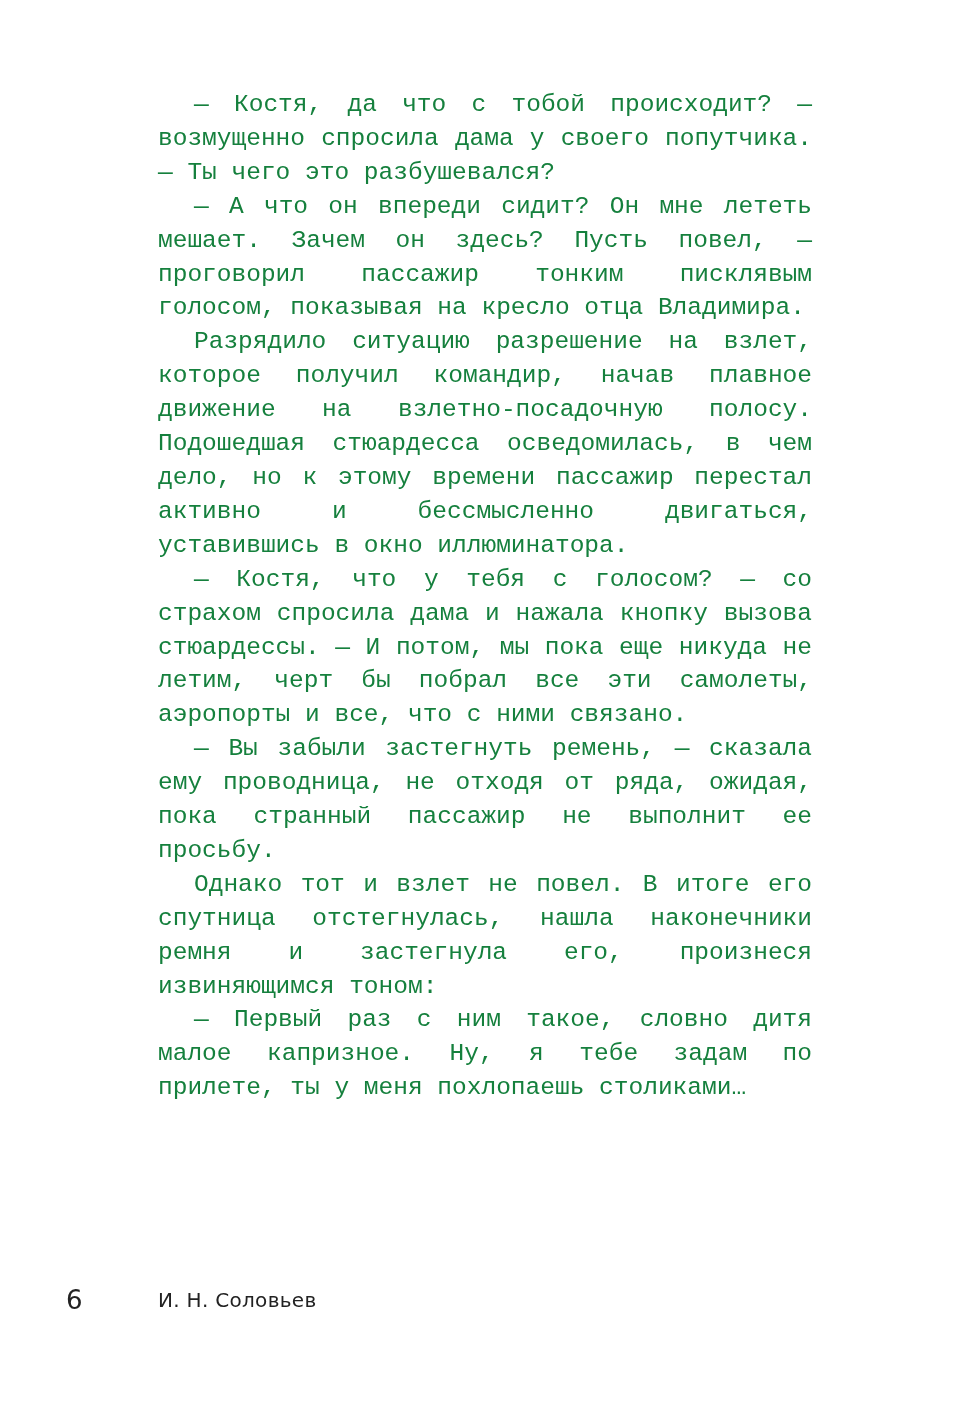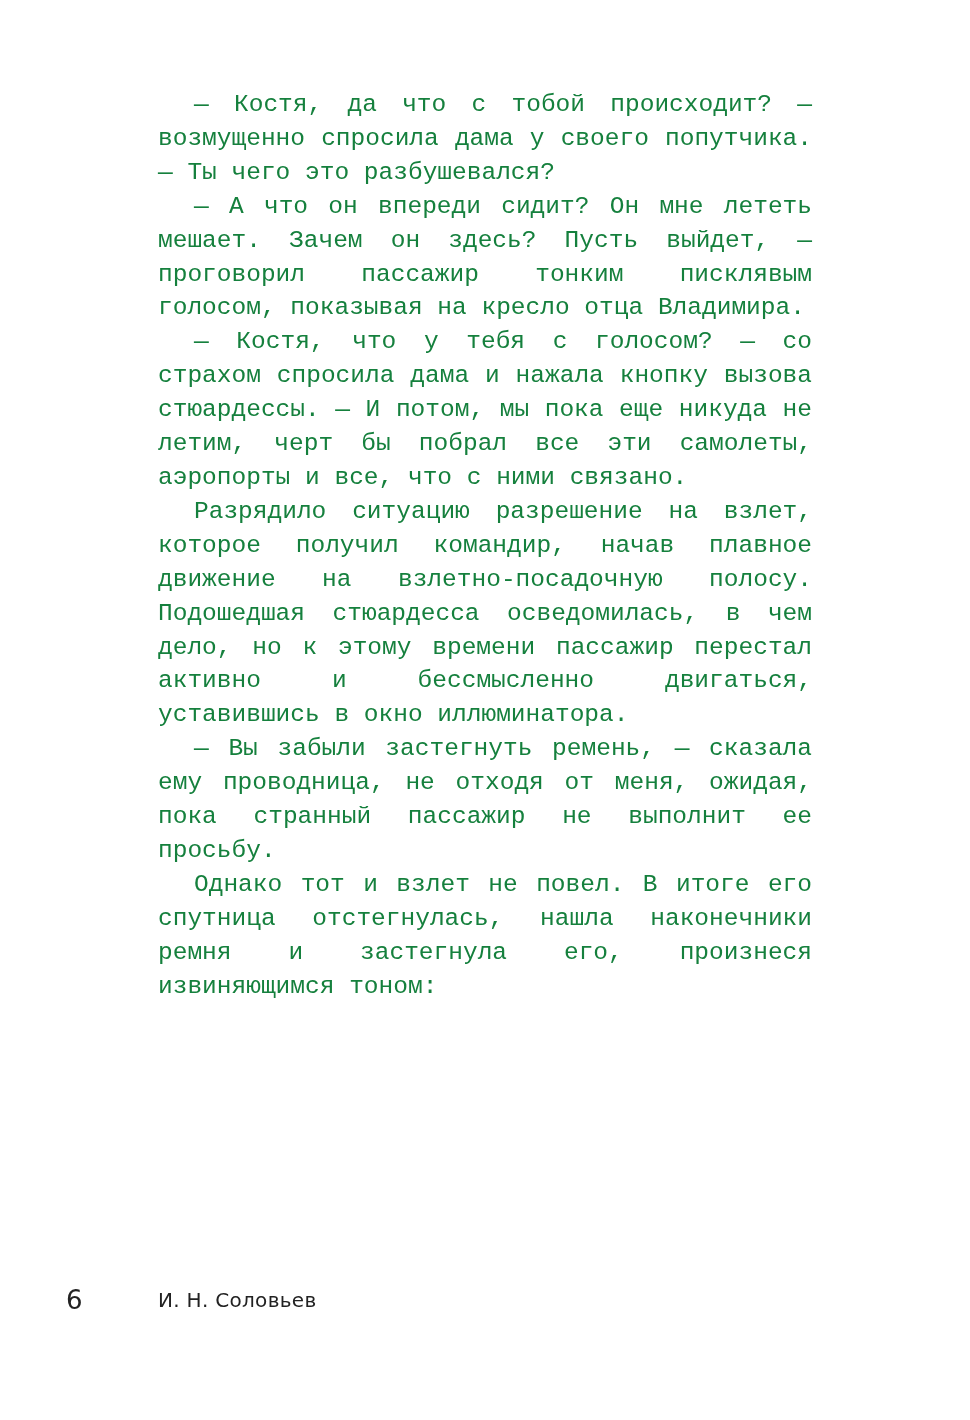--- a/index.html
+++ b/index.html
@@ -14,23 +14,24 @@
   .footer { position:absolute; top:1285px; left:0; width:970px; height:40px;
     font-family:"DejaVu Sans","Liberation Sans",sans-serif; color:#222; font-size:22px; }
   .page-num { position:absolute; left:66px; top:0; font-size:26px; }
   .running-title { position:absolute; left:158px; top:3px; font-size:20px; letter-spacing:0.3px; }
 </style>
 </head>
 <body>
 
 <div class="page-body">
   <p>— Костя, да что с тобой происходит? — возмущенно спросила дама у своего попутчика. — Ты чего это разбу­шевался?</p>
-  <p>— А что он впереди сидит? Он мне лететь мешает. За­чем он здесь? Пусть выйдет, — проговорил пассажир тон­ким писклявым голосом, показывая на кресло отца Вла­димира.</p>
+  <p>— А что он впереди сидит? Он мне лететь мешает. За­чем он здесь? Пусть повел, — проговорил пассажир тон­ким писклявым голосом, показывая на кресло отца Вла­димира.</p>
+  <p>Разрядило ситуацию разрешение на взлет, которое получил командир, начав плавное движение на взлетно-посадочную полосу. Подошедшая стюардесса осведоми­лась, в чем дело, но к этому времени пассажир перестал активно и бессмысленно двигаться, уставившись в окно иллюминатора.</p>
   <p>— Костя, что у тебя с голосом? — со страхом спроси­ла дама и нажала кнопку вызова стюардессы. — И потом, мы пока еще никуда не летим, черт бы побрал все эти са­молеты, аэропорты и все, что с ними связано.</p>
-  <p>Разрядило ситуацию разрешение на взлет, которое получил командир, начав плавное движение на взлетно-посадочную полосу. Подошедшая стюардесса осведоми­лась, в чем дело, но к этому времени пассажир перестал активно и бессмысленно двигаться, уставившись в окно иллюминатора.</p>
-  <p>— Вы забыли застегнуть ремень, — сказала ему прово­дница, не отходя от меня, ожидая, пока странный пасса­жир не выполнит ее просьбу.</p>
+  <p>— Вы забыли застегнуть ремень, — сказала ему прово­дница, не отходя от ряда, ожидая, пока странный пасса­жир не выполнит ее просьбу.</p>
   <p>Однако тот и взлет не повел. В итоге его спутница от­стегнулась, нашла наконечники ремня и застегнула его, произнеся извиняющимся тоном:</p>
+  <p>— Первый раз с ним такое, словно дитя малое каприз­ное. Ну, я тебе задам по прилете, ты у меня похлопаешь столиками…</p>
 </div>
 
 <div class="footer">
   <span class="page-num">6</span>
   <span class="running-title">И. Н. Соловьев</span>
 </div>
 
 </body></html>

